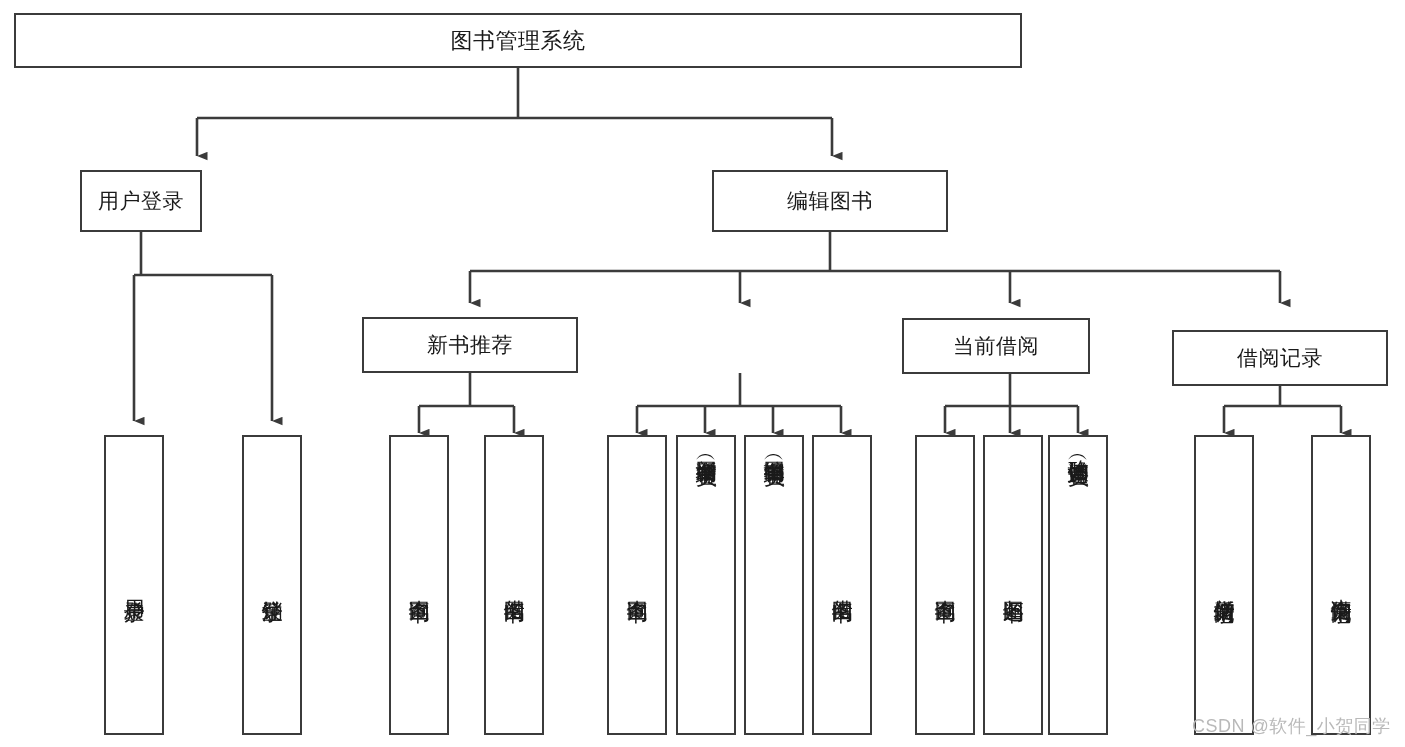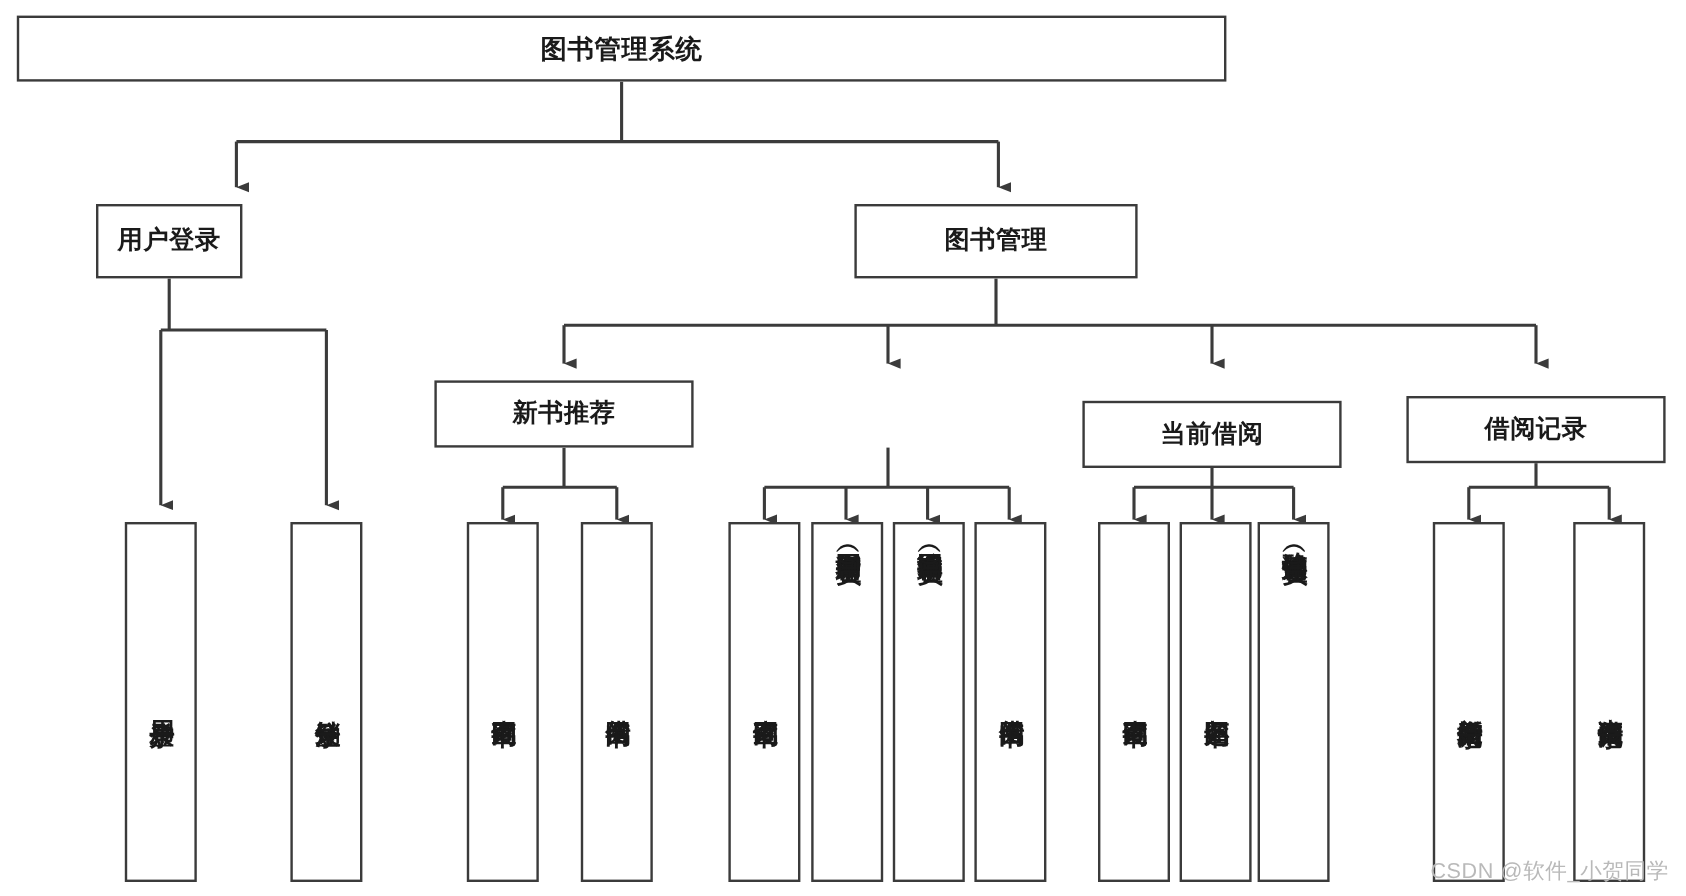--- a/index.html
+++ b/index.html
@@ -35,21 +35,20 @@
     align-items: center;
     justify-content: center;
     color: #1a1a1a;
     z-index: 2;
   }
   .node .label {
     display: block;
     text-align: right;
     line-height: 1.18;
     letter-spacing: 0.5px;
-    font-weight: bold;
   }
   
   .node.horiz .label {
     writing-mode: horizontal-tb;
     font-size: 21px;
   }
   .node.root .label {
     font-size: 22px;
   }
   
@@ -140,29 +139,29 @@
 
   <div class="node horiz root" style="left:14px; top:13px; width:1008px; height:55px;">
     <span class="label">图书管理系统</span>
   </div>
 
   <div class="node horiz" style="left:80px; top:170px; width:122px; height:62px;">
     <span class="label">用户登录</span>
   </div>
 
   <div class="node horiz" style="left:712px; top:170px; width:236px; height:62px;">
-    <span class="label">图书管理</span>
+    <span class="label">编辑图书</span>
   </div>
 
   <div class="node horiz" style="left:362px; top:317px; width:216px; height:56px;">
     <span class="label">新书推荐</span>
   </div>
 
 
-  <div class="node horiz" style="left:902px; top:334px; width:216px; height:56px;">
+  <div class="node horiz" style="left:902px; top:318px; width:188px; height:56px;">
     <span class="label">当前借阅</span>
   </div>
 
   <div class="node horiz" style="left:1172px; top:330px; width:216px; height:56px;">
     <span class="label">借阅记录</span>
   </div>
 
   <div class="node vert center" style="left:104px; top:435px; width:60px; height:300px;">
     <span class="label">用户登录</span>
   </div>

